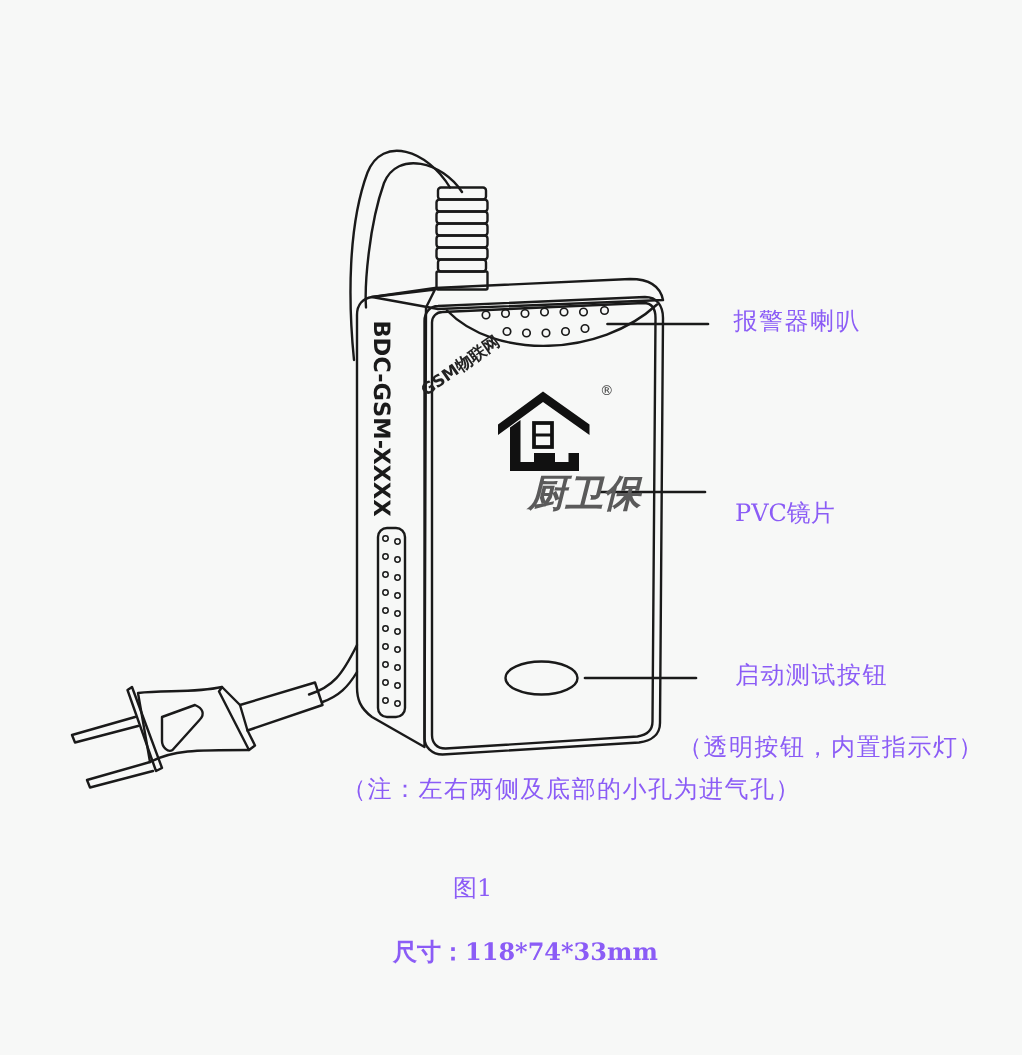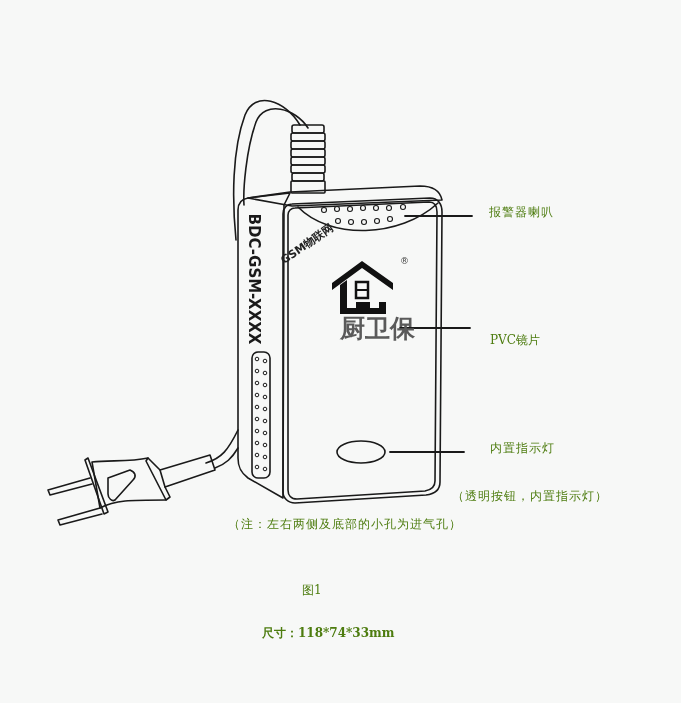--- a/index.html
+++ b/index.html
@@ -7,23 +7,23 @@
     width: 681px; height: 703px;
     background: #f7f8f7;
     position: relative;
     overflow: hidden;
     font-family: "DejaVu Serif", "Liberation Serif", serif;
     color: #222;
   }
   svg.drawing { position: absolute; left: 0; top: 0; }
   .label {
     position: absolute;
-    font-size: 12px;
+    font-size: 16px;
     white-space: nowrap;
-    color: #4d7c0f;
+    color: #8b5cf6;
     letter-spacing: 1px;
   }
   .side-text {
     position: absolute;
     left: 234px; top: 270px;
     transform: rotate(90deg);
     transform-origin: center center;
     font-family: "DejaVu Sans", "Liberation Sans", sans-serif;
     font-weight: bold;
     font-size: 15px;
@@ -42,27 +42,28 @@
     font-size: 11px;
     color: #222;
     white-space: nowrap;
   }
   .reg {
     position: absolute; left: 400px; top: 256px;
     font-size: 9px; color: #444;
     font-family: "DejaVu Sans", sans-serif;
   }
   .brand {
-    position: absolute; left: 340px; top: 312px;
+    position: absolute; left: 352px; top: 312px;
     font-family: "DejaVu Sans", "Liberation Sans", sans-serif;
     font-weight: bold;
     font-size: 25px;
     color: #5a5a5a;
     letter-spacing: 0px;
     white-space: nowrap;
+    font-style: italic;
   }
 </style>
 </head>
 <body>
 
 <svg class="drawing" width="681" height="703" viewBox="0 0 681 703">
   <g fill="none" stroke="#1a1a1a" stroke-width="1.6" stroke-linejoin="round" stroke-linecap="round">
 
     <path d="M300 125 C 285 100, 255 90, 245 115 C 232 150, 232 200, 236 240"></path>
     <path d="M308 128 C 295 108, 265 100, 256 122 C 246 150, 243 190, 244 205"></path>
@@ -156,18 +157,18 @@
   </g>
 </svg>
 
 <div class="side-text">BDC-GSM-XXXX</div>
 <div class="gsm-text">GSM物联网</div>
 <div class="reg">®</div>
 <div class="brand">厨卫保</div>
 
 <div class="label" style="left:489px; top:204px;">报警器喇叭</div>
 <div class="label" style="left:490px; top:332px; letter-spacing:0;">PVC镜片</div>
-<div class="label" style="left:490px; top:440px;">内置指示灯</div>
+<div class="label" style="left:490px; top:440px;">启动测试按钮</div>
 <div class="label" style="left:452px; top:488px;">（透明按钮，内置指示灯）</div>
 
 <div class="label" style="left:228px; top:516px;">（注：左右两侧及底部的小孔为进气孔）</div>
 <div class="label" style="left:302px; top:582px; letter-spacing:0;">图1</div>
 <div class="label" style="left:262px; top:625px; letter-spacing:0;font-weight:bold;">尺寸：118*74*33mm</div>
 
 </body></html>

